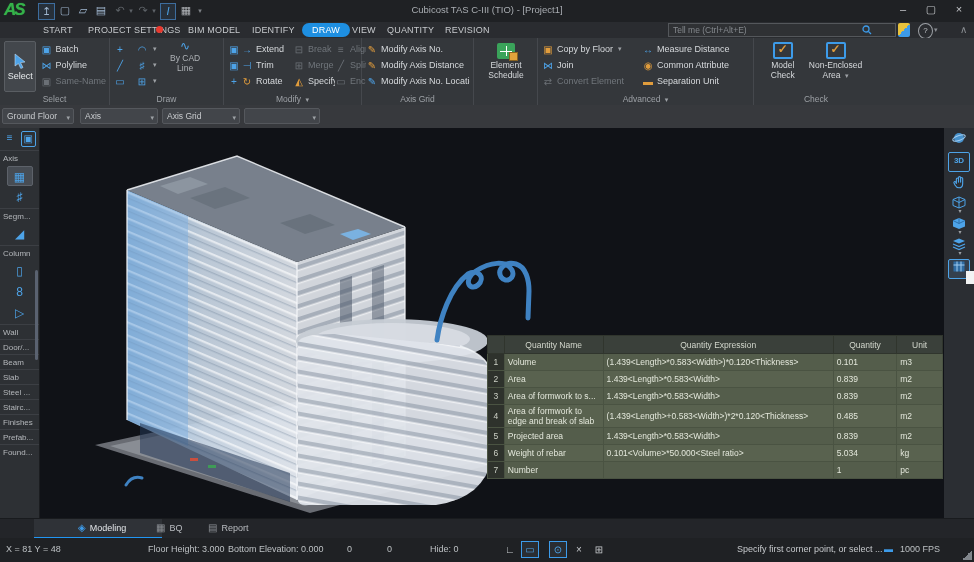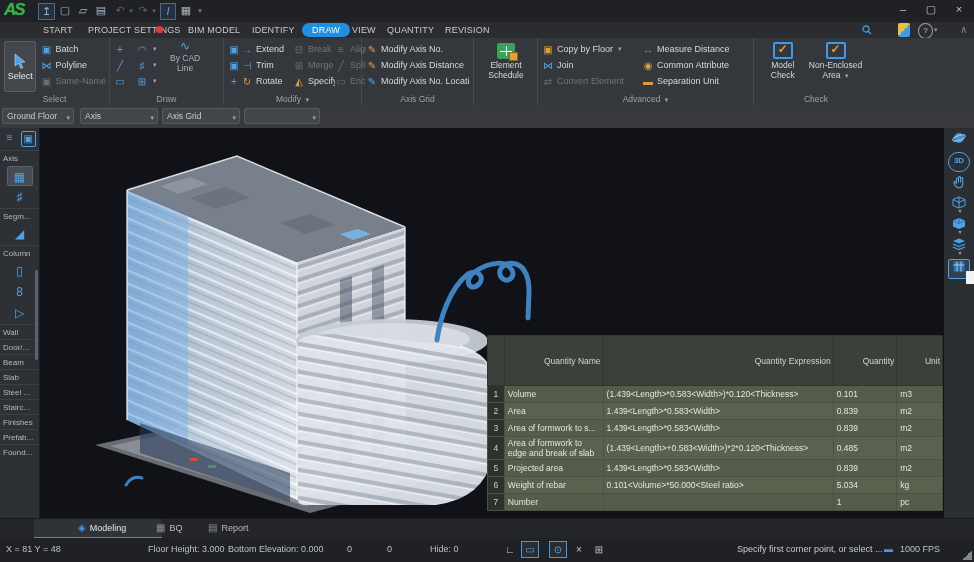--- a/index.html
+++ b/index.html
@@ -70,21 +70,21 @@
   #righttools{position:absolute;left:944px;top:128px;width:30px;height:390px;background:#2b2e33;}
   .rt{width:20px;height:18px;margin:3px auto 0 auto;text-align:center;color:#4da3e8;position:relative;}
   .rt svg{display:block;margin:0 auto;}
   .rt .caret{display:block;font-size:6px;line-height:4px;margin-top:0px;text-align:center;}
   .rt.boxsel{border:1px solid #4da3e8;border-radius:2px;background:#34404e;}
   #white-chip{position:absolute;left:22px;top:143px;width:8px;height:13px;background:#f2f3f4;}
 
   
   #qtable{position:absolute;left:447px;top:207px;width:456px;border-collapse:collapse;
     font-size:8.5px;color:#e3e7db;background:#59624f;border:1px solid #262a24;}
-  #qtable th{background:#3a403a;color:#d2d6cc;font-weight:normal;border:1px solid #30352d;height:17px;padding:16px 2px;text-align:right;}
+  #qtable th{background:#3a403a;color:#d2d6cc;font-weight:normal;border:1px solid #30352d;height:17px;padding:0 2px;}
   #qtable td{border:1px solid #4a5342;padding:1px 3px;height:14px;}
   #qtable td.num{background:#2e322c;text-align:center;width:13px;color:#ccd0c6;padding:0 1px;}
   #qtable tr{background:#59624f;}
   #qtable tr:nth-child(even){background:#545d4b;}
 
   
   #tabsrow{position:absolute;left:0;top:518px;width:974px;height:20px;background:#232529;border-top:1px solid #191b1e;}
   .btab{position:absolute;top:0;height:18px;line-height:18px;color:#b9bcc0;font-size:9px;padding:0 8px;}
   .btab .ticn{color:#8a8e93;margin-right:4px;font-size:10px;}
   .btab.active{background:#2f3237;color:#e2e5e8;border-bottom:2px solid #2196f3;}
@@ -113,35 +113,37 @@
     <span class="qa" style="left:58px;width:14px;">▢</span>
     <span class="qa" style="left:76px;width:14px;">▱</span>
     <span class="qa" style="left:94px;width:14px;">▤</span>
     <span class="qa" style="left:114px;width:12px;color:#5e6368;">↶</span>
     <span class="qa" style="left:127px;width:8px;color:#5e6368;font-size:7px;">▾</span>
     <span class="qa" style="left:137px;width:12px;color:#5e6368;">↷</span>
     <span class="qa" style="left:150px;width:8px;color:#5e6368;font-size:7px;">▾</span>
     <span class="qa" style="left:160px;width:14px;border:1px solid #3d6d9e;background:#27303a;color:#4da3e8;font-style:italic;">I</span>
     <span class="qa" style="left:179px;width:14px;color:#aeb2b6;">▦</span>
     <span class="qa" style="left:196px;width:8px;color:#7e8287;font-size:7px;">▾</span>
+    <div id="win-title">Cubicost TAS C-III (TIO) - [Project1]</div>
     <span class="winbtn" style="right:58px;">–</span>
     <span class="winbtn" style="right:30px;">▢</span>
     <span class="winbtn" style="right:2px;">×</span>
   </div>
 
   <div id="menubar">
     <span class="mtab" style="left:43px;">START</span>
     <span class="mtab" style="left:88px;">PROJECT SETTINGS</span>
     <span id="reddot"></span>
     <span class="mtab" style="left:188px;">BIM MODEL</span>
     <span class="mtab" style="left:252px;">IDENTIFY</span>
     <span class="mtab active" style="left:302px;">DRAW</span>
     <span class="mtab" style="left:352px;">VIEW</span>
     <span class="mtab" style="left:387px;">QUANTITY</span>
     <span class="mtab" style="left:445px;">REVISION</span>
+    <input id="tellme" placeholder="Tell me (Ctrl+Alt+E)" style="">
     <svg class="abs" style="left:862px;top:3px;" width="10" height="10" viewBox="0 0 10 10">
       <circle cx="4" cy="4" r="3" fill="none" stroke="#3d9be9" stroke-width="1.3"></circle>
         <line x1="6.5" y1="6.5" x2="9" y2="9" stroke="#3d9be9" stroke-width="1.3"></line>
     </svg>
     <span class="mic" style="left:898px;width:12px;background:linear-gradient(135deg,#e8c23d 50%,#3d9be9 50%);border-radius:2px;color:transparent;">.</span>
     <span class="mic" style="left:918px;width:13px;border:1px solid #9da1a6;border-radius:50%;font-size:8px;text-align:center;">?</span>
     <span class="mic" style="left:934px;width:8px;font-size:7px;color:#8a8e93;">▾</span>
     <svg class="abs" style="left:944px;top:25px;" width="12" height="11" viewBox="0 0 14 13">
       <path d="M3 4 L6 1 L8 3 L10 1 L13 4 L11 7 L10 6 L10 12 L4 12 L4 6 L3 7 Z" fill="none" stroke="#c3c6c9" stroke-width="1.2"></path>
     </svg>
@@ -494,21 +496,21 @@
       </table>
   </div>
 
   <div id="righttools">
     <div class="rt">
       <svg width="14" height="14" viewBox="0 0 14 14">
           <circle cx="7" cy="7" r="5" fill="#4da3e8" opacity=".85"></circle>
           <ellipse cx="7" cy="7" rx="6.5" ry="2.3" fill="none" stroke="#9fcbf0" stroke-width="1" transform="rotate(-20 7 7)"></ellipse>
         </svg>
     </div>
-    <div class="rt" style="border:1px solid #4da3e8;border-radius:10px;font-size:8px;line-height:16px;font-weight:bold;">
+    <div class="rt" style="border:1px solid #4da3e8;border-radius:2px;font-size:8px;line-height:16px;font-weight:bold;">
       <span>3D</span>
     </div>
     <div class="rt">
       <svg width="14" height="15" viewBox="0 0 16 17">
           <path d="M5 9 V4.5 a1.2 1.2 0 012.4 0 V8 M7.4 8 V3 a1.2 1.2 0 012.4 0 V8 M9.8 8 V4 a1.2 1.2 0 012.4 0 V9.5 c0 3-1.6 5-4.2 5 c-2.2 0-3.4-1-4.6-3.2 L2.2 8.8 a1.1 1.1 0 011.9-1 L5 9.5" fill="none" stroke="#4da3e8" stroke-width="1.3" stroke-linecap="round"></path>
         </svg>
     </div>
     <div class="rt">
       <svg width="14" height="13" viewBox="0 0 14 13">
           <path d="M7 1 L13 3.5 L13 9.5 L7 12 L1 9.5 L1 3.5 Z M7 1 L7 6.5 M1 3.5 L7 6.5 L13 3.5 M7 12 L7 6.5" fill="none" stroke="#4da3e8" stroke-width="1"></path>

